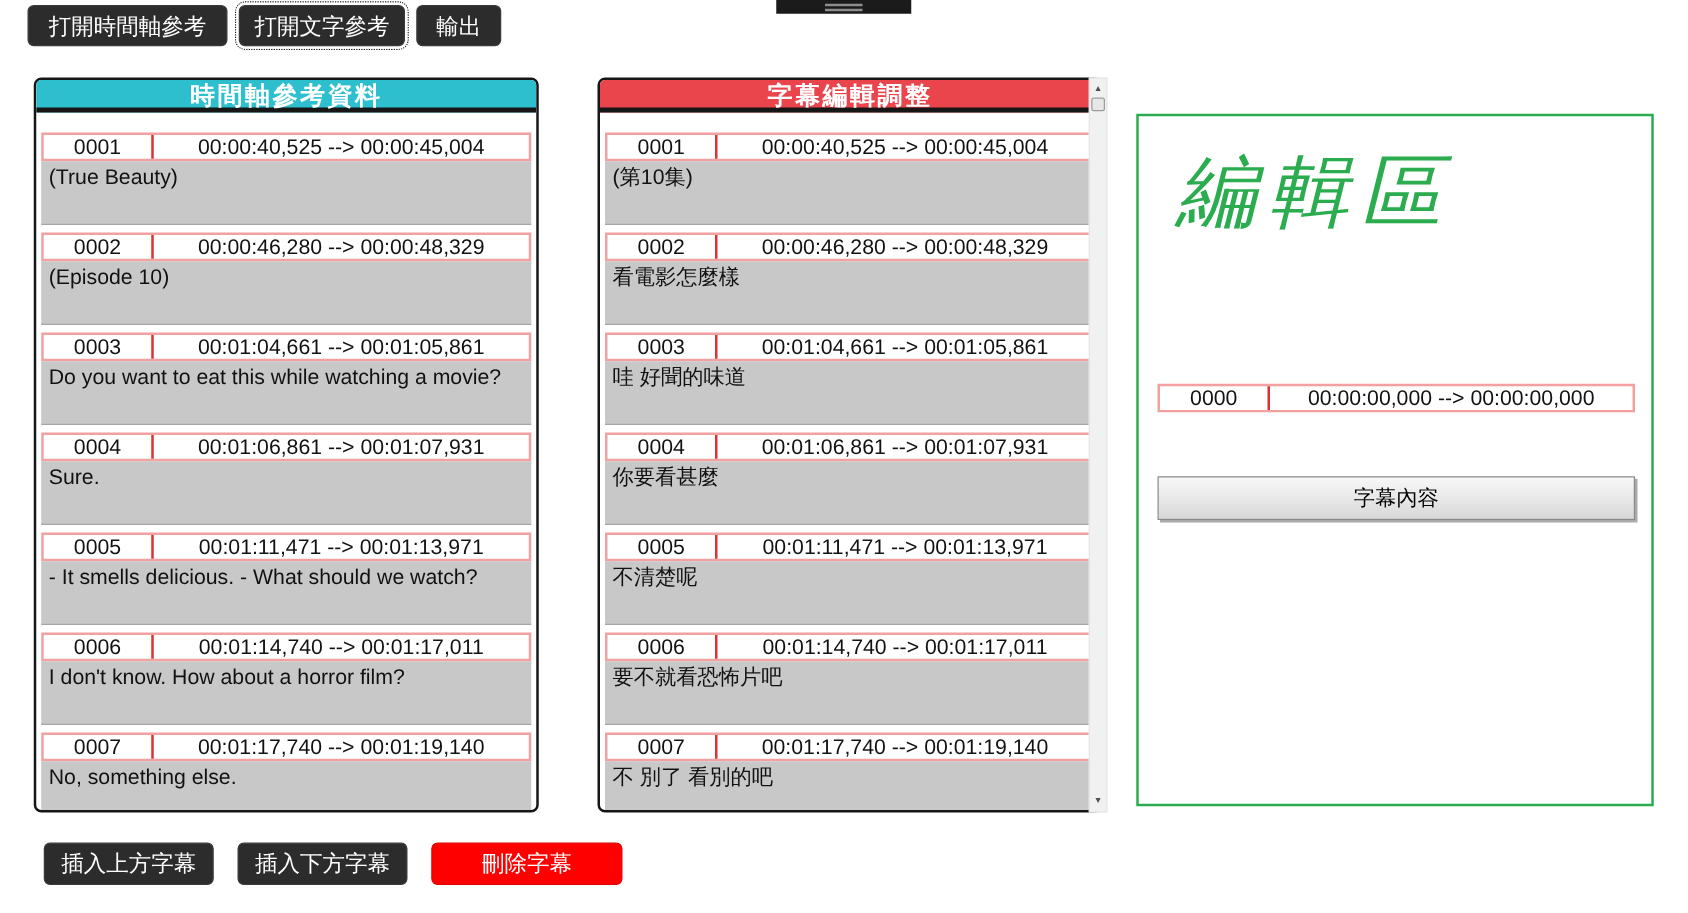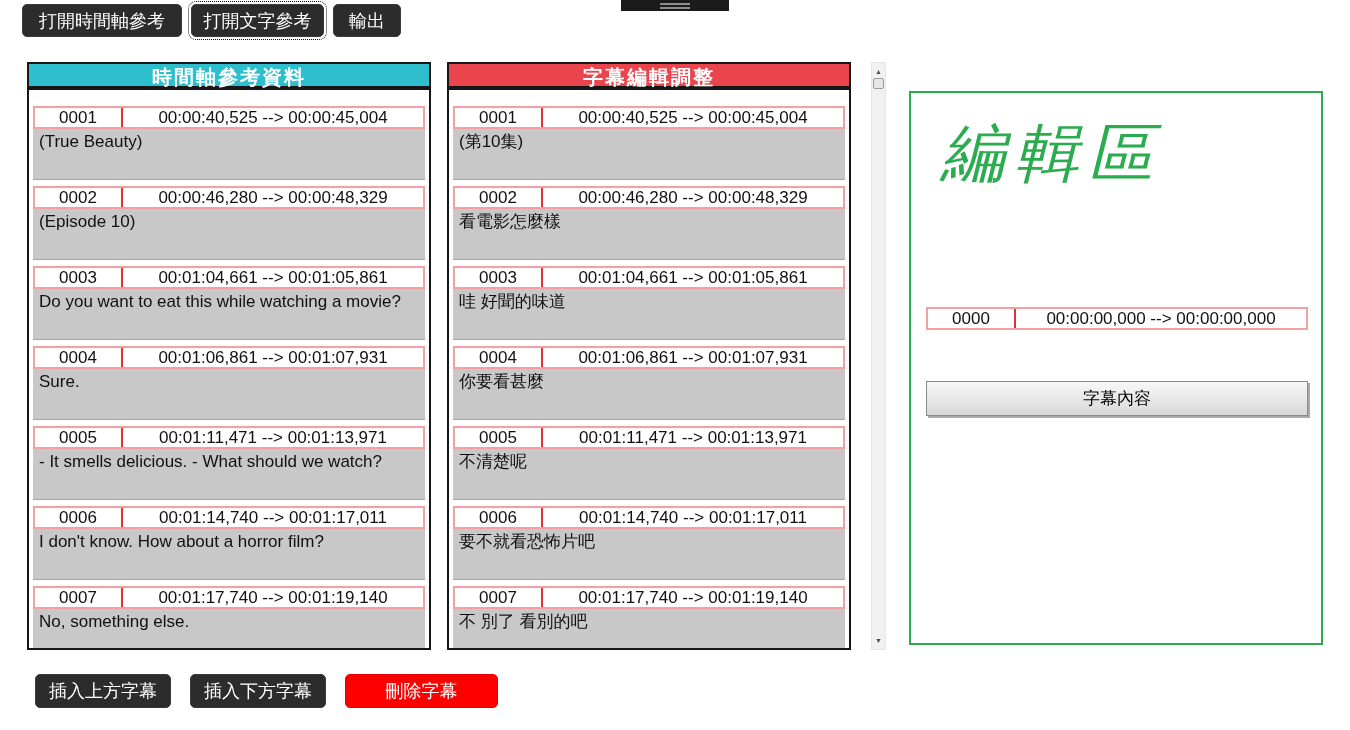--- a/index.html
+++ b/index.html
@@ -35,25 +35,25 @@
     position: absolute; left: 621px; top: 0; width: 108px; height: 11px;
     background: #1b1b1b; cursor: pointer;
   }
   .grip { position: absolute; left: 39px; width: 30px; height: 2px; background: #8d8d8d; }
   .grip.g1 { top: 3px; }
   .grip.g2 { top: 7px; }
 
   
   .panel {
     position: absolute; top: 62px; width: 404px; height: 588px;
-    border: 2px solid #161616; border-radius: 0; background: #fff;
+    border: 2px solid #161616; border-radius: 6px; background: #fff;
     overflow: hidden;
   }
   .panel-left { left: 27px; }
-  .panel-mid  { left: 447px; }
+  .panel-mid  { left: 478px; }
   .panel-header {
     height: 26px; line-height: 26px; text-align: center;
     font-size: 20px; font-weight: bold; color: #fff;
     border-bottom: 4px solid #161616; letter-spacing: 2px;
   }
   .hdr-cyan { background: #2ebfce; }
   .hdr-red  { background: #ea454c; }
   .entries { padding: 16px 4px 0 4px; }
   .entry + .entry { margin-top: 6px; }
   .entry-row { display: flex; border: 2px solid #f2a0a0; background: #fff; height: 23px; }

